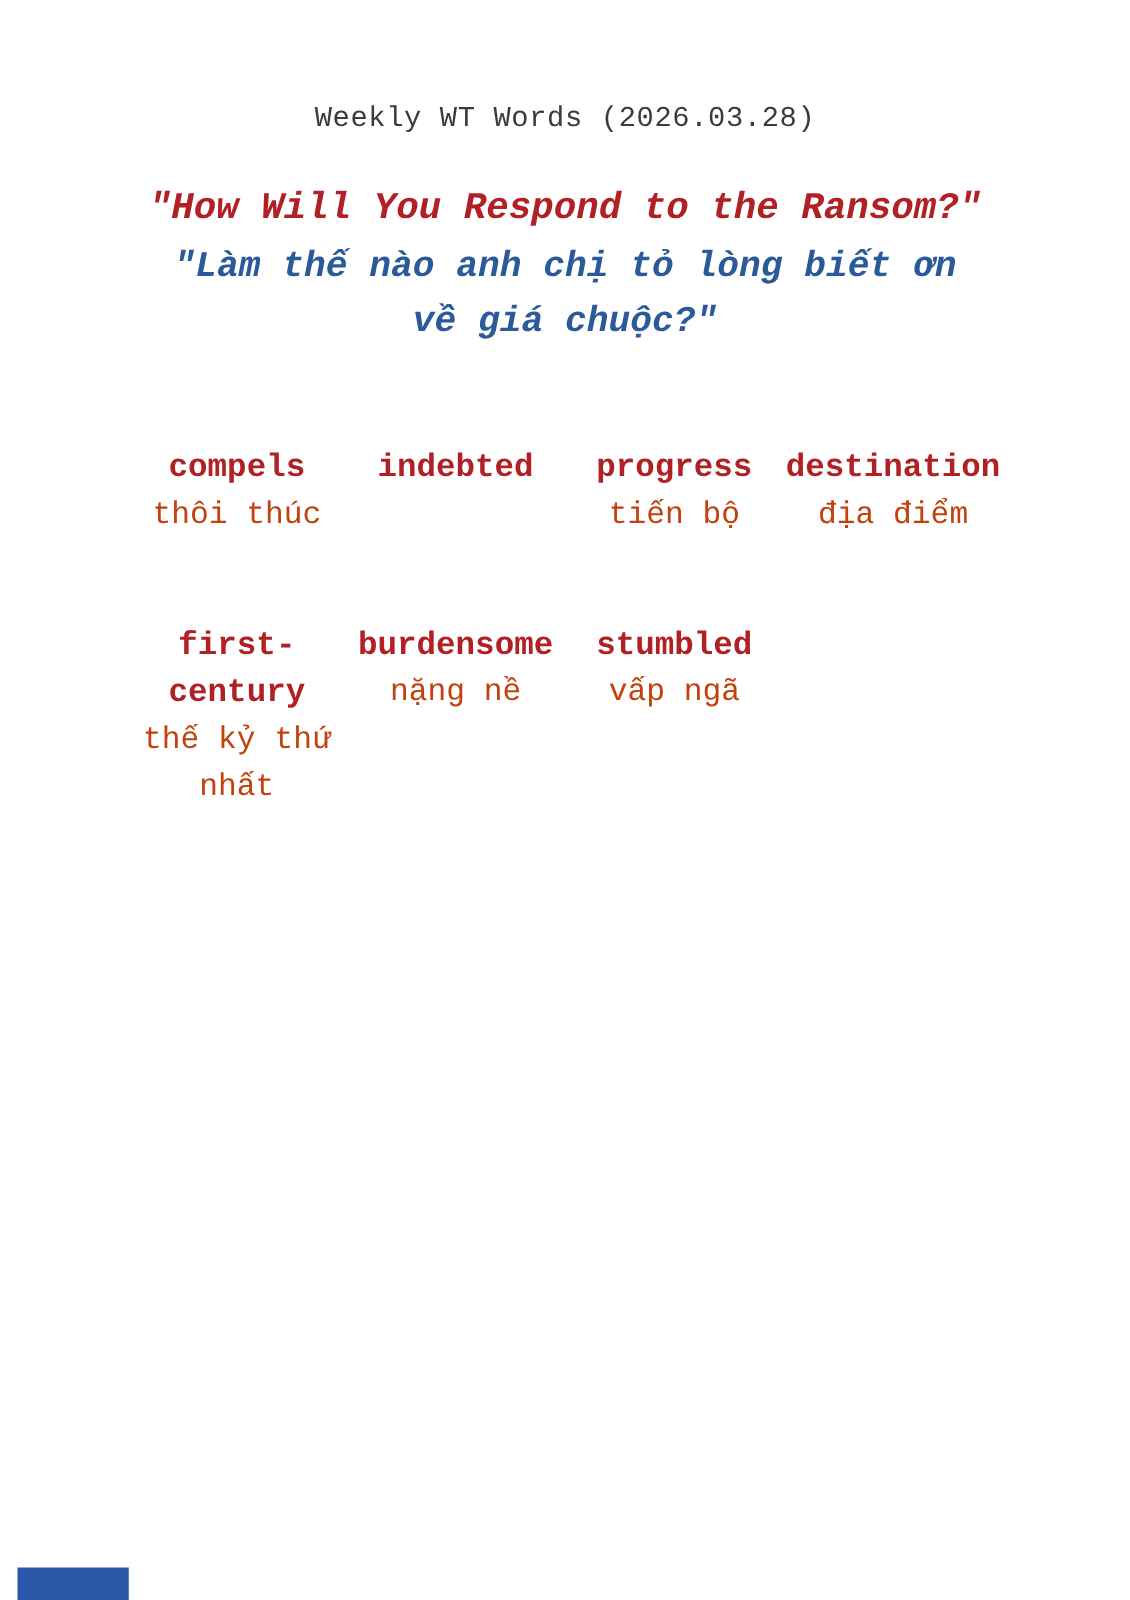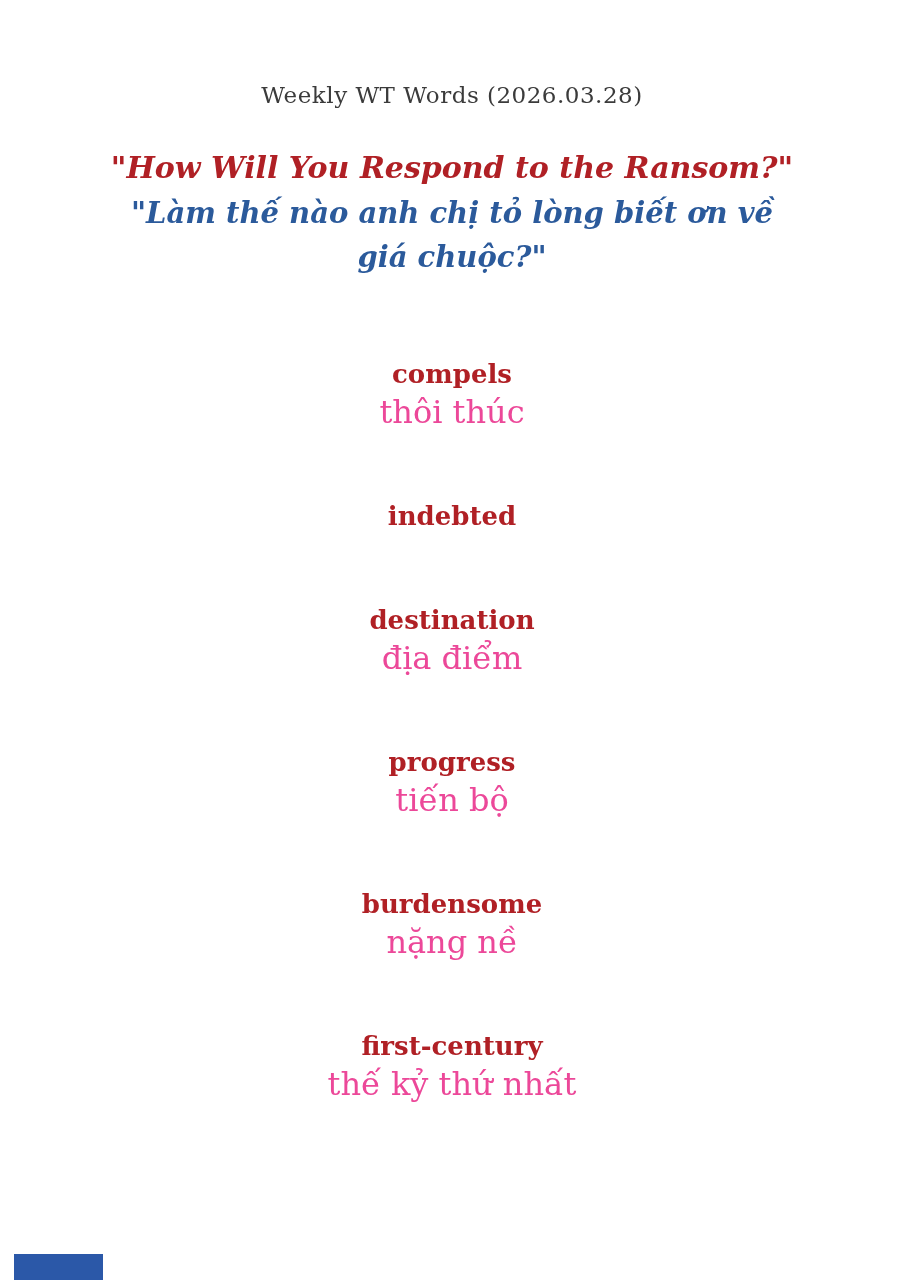--- a/index.html
+++ b/index.html
@@ -8,20 +8,21 @@
     height: 1280px;
     background: #ffffff;
     font-family: "DejaVu Serif", "Liberation Serif", serif;
     position: relative;
     overflow: hidden;
   }
   .page {
     width: 904px;
     height: 1280px;
     position: relative;
+    font-family: Liberation Mono, monospace;
   }
   .page-header {
     padding-top: 82px;
     text-align: center;
     font-size: 23px;
     color: #3b3b3b;
     letter-spacing: 0.5px;
   }
   .title-block {
     text-align: center;
@@ -40,33 +41,33 @@
     font-size: 29px;
     font-weight: bold;
     font-style: italic;
     color: #2b5a9b;
     line-height: 1.5;
   }
   .vocab-grid {
     margin: 76px auto 0;
     width: 700px;
     display: grid;
-    grid-template-columns: 1fr;
+    grid-template-columns: 1fr 1fr 1fr 1fr;
     row-gap: 66px;
     text-align: center;
   }
   .vocab-pair .en {
     font-size: 26px;
     font-weight: bold;
     color: #b02025;
     line-height: 38px;
   }
   .vocab-pair .vi {
-    font-size: 32px;
-    color: #ec4899;
+    font-size: 25px;
+    color: #c2410c;
     line-height: 38px;
   }
   .bottom-blue-bar {
     position: absolute;
     left: 14px;
     bottom: 0;
     width: 89px;
     height: 26px;
     background: #2b58a8;
   }
@@ -87,36 +88,40 @@
 
     <div class="vocab-pair">
       <div class="en">compels</div>
       <div class="vi">thôi thúc</div>
     </div>
 
     <div class="vocab-pair">
       <div class="en">indebted</div>
     </div>
     <div class="vocab-pair">
+      <div class="en">progress</div>
+      <div class="vi">tiến bộ</div>
+    </div>
+
+    <div class="vocab-pair">
       <div class="en">destination</div>
       <div class="vi">địa điểm</div>
     </div>
 
     <div class="vocab-pair">
-      <div class="en">progress</div>
-      <div class="vi">tiến bộ</div>
+      <div class="en">first-century</div>
+      <div class="vi">thế kỷ thứ nhất</div>
     </div>
-
     <div class="vocab-pair">
       <div class="en">burdensome</div>
       <div class="vi">nặng nề</div>
     </div>
+
     <div class="vocab-pair">
-      <div class="en">first-century</div>
-      <div class="vi">thế kỷ thứ nhất</div>
+      <div class="en">stumbled</div>
+      <div class="vi">vấp ngã</div>
     </div>
-
 
   </div>
 
   <div class="bottom-blue-bar"></div>
 
 </div>
 
 </body></html>

